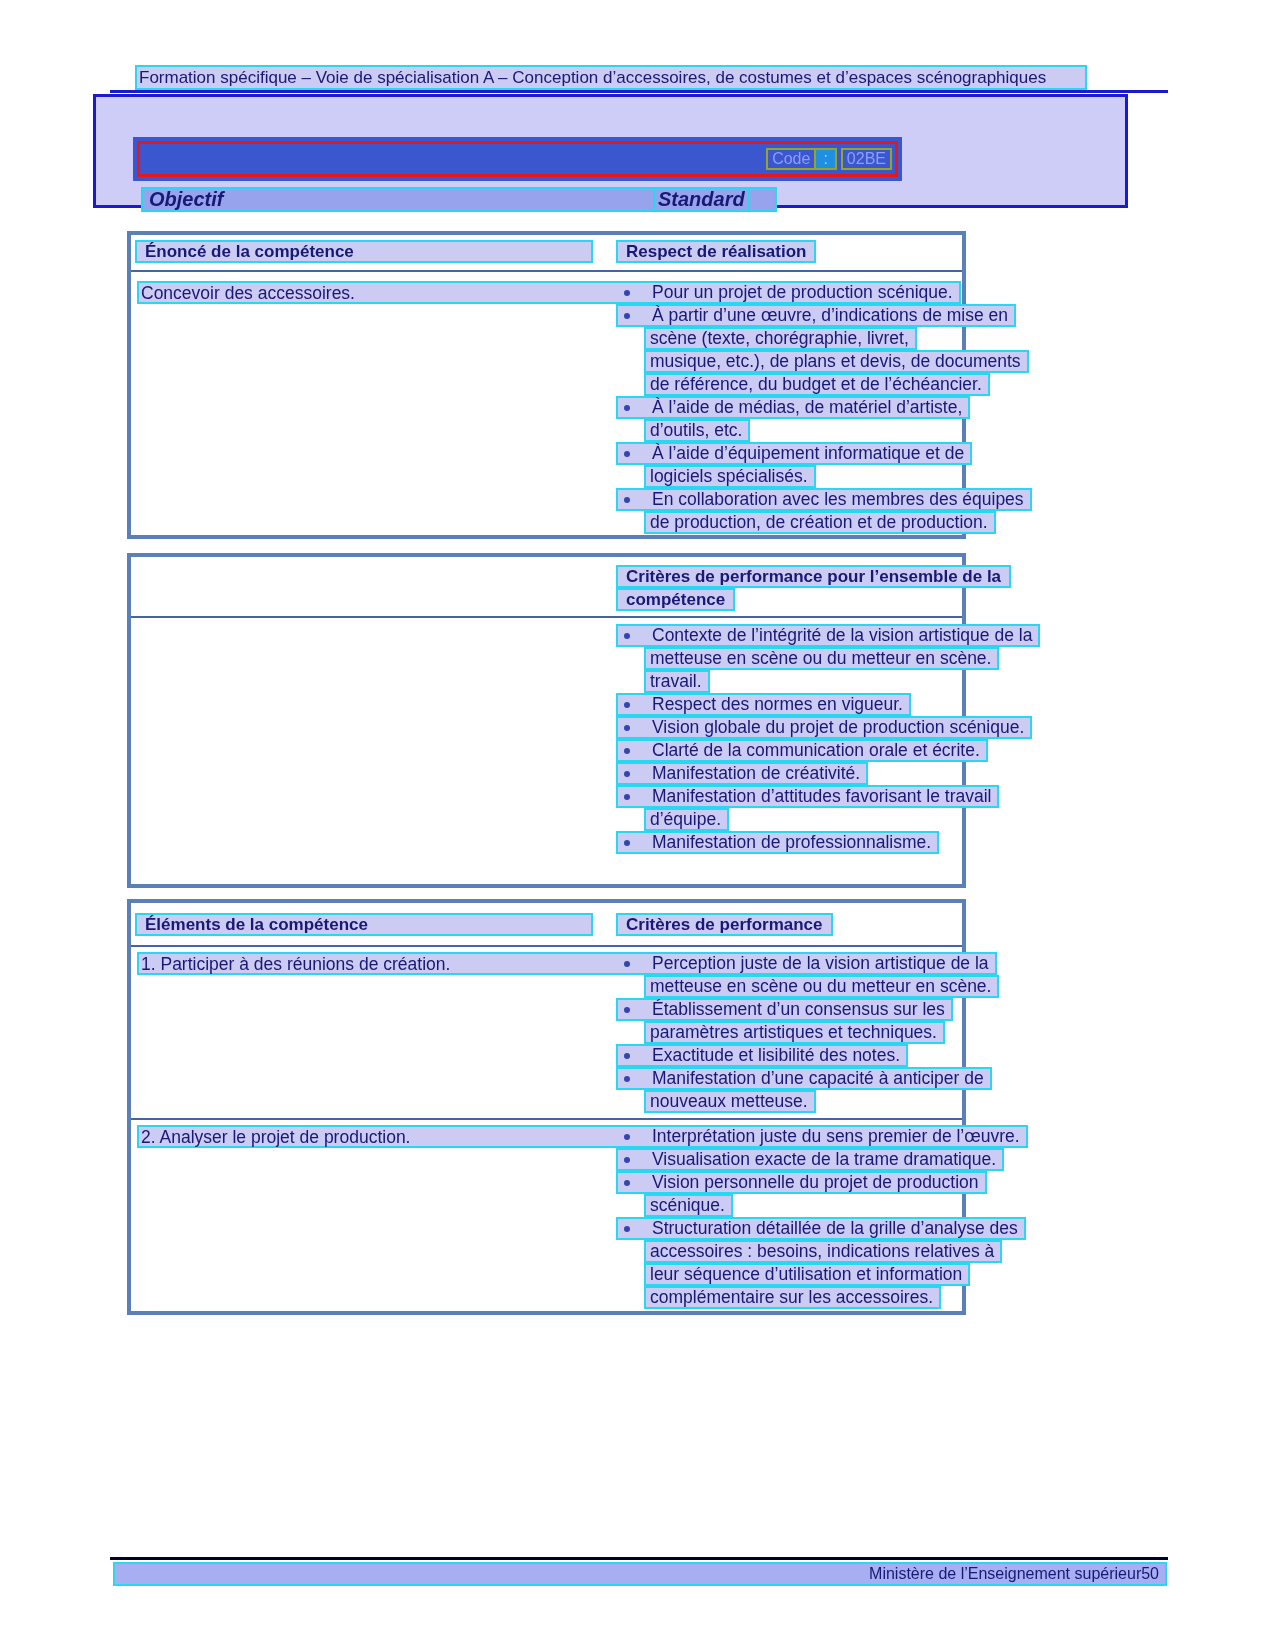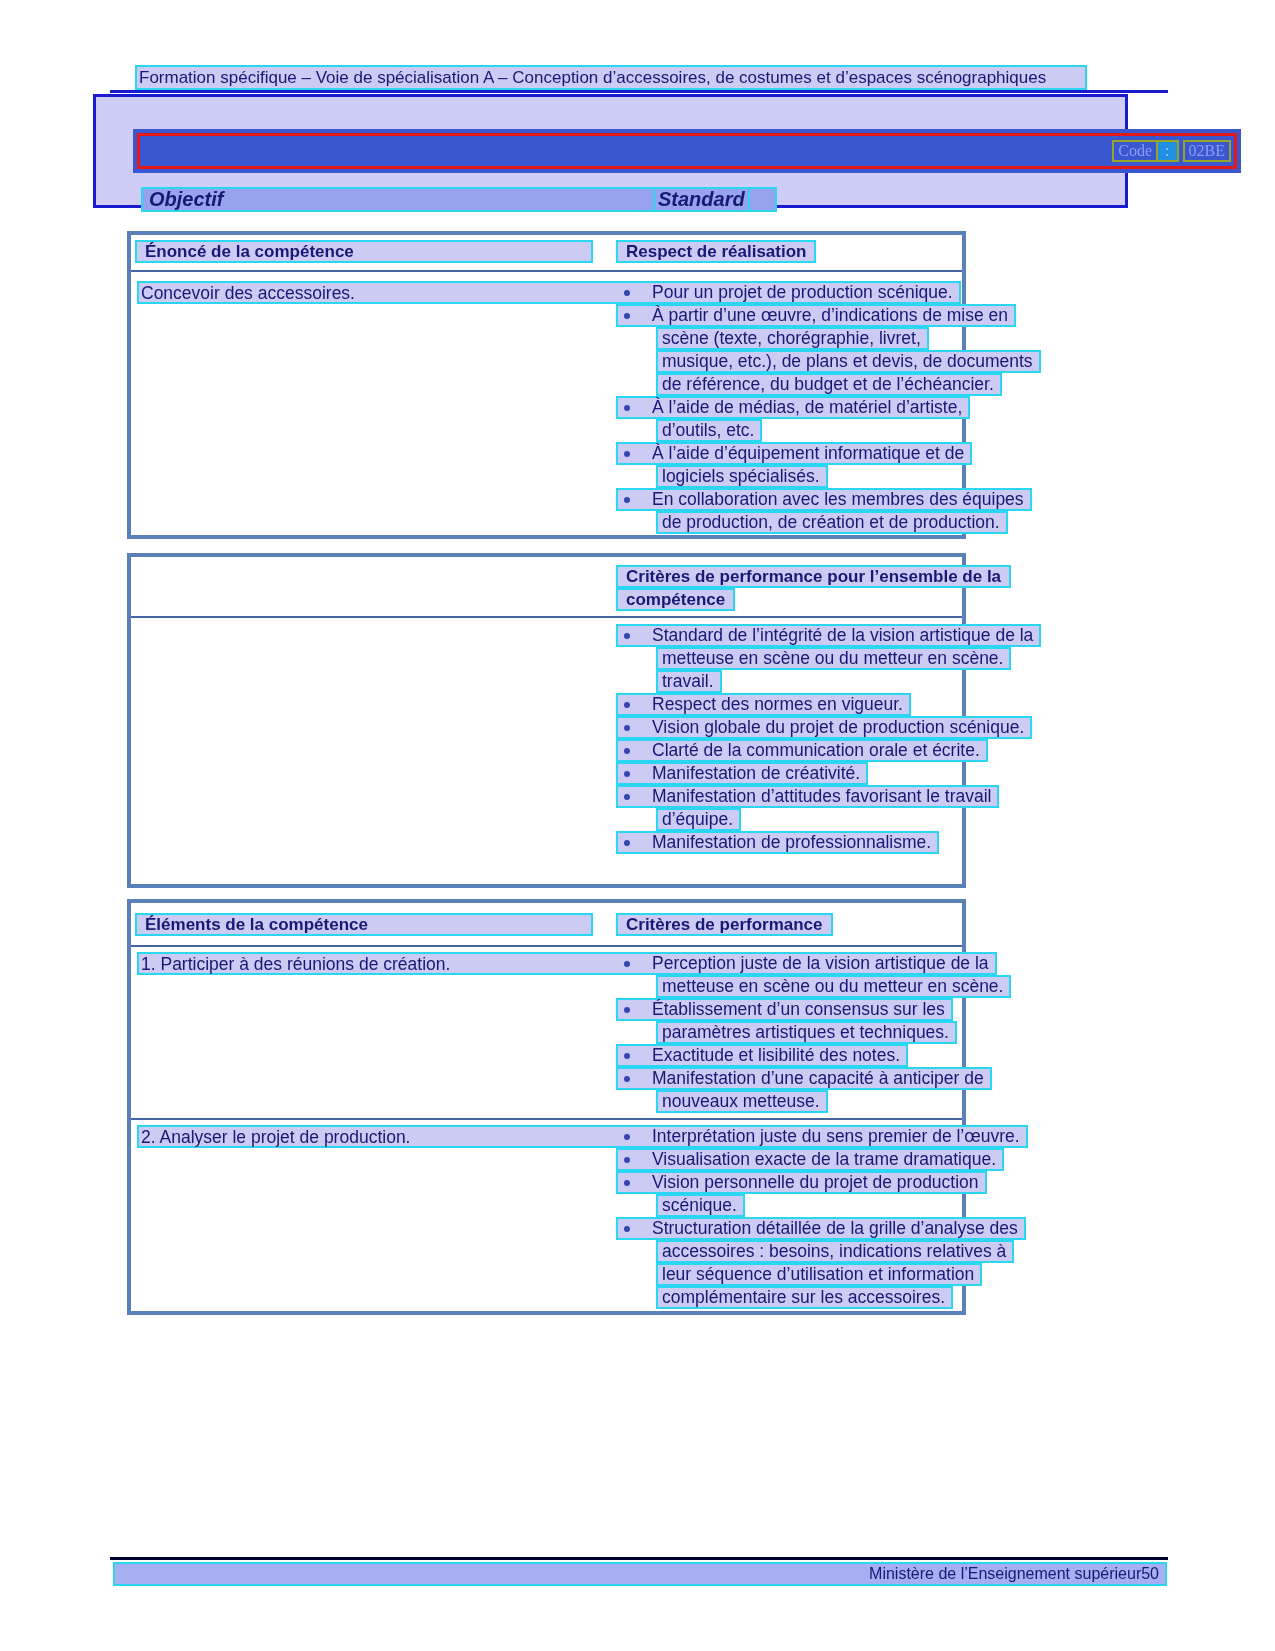--- a/index.html
+++ b/index.html
@@ -14,21 +14,21 @@
 
   
   .runhead{position:absolute;left:135px;top:65px;width:946px;height:21px;
     background:var(--lav);border:2px solid var(--cyan);font-size:17px;line-height:21px;
     white-space:nowrap;padding-left:2px;}
   .runhead-rule{position:absolute;left:110px;top:90px;width:1058px;height:3px;background:var(--boxborder);}
 
   
   .objbox{position:absolute;left:93px;top:94px;width:1035px;height:114px;
     background:var(--boxfill);border:3px solid var(--boxborder);box-sizing:border-box;}
-  .bluebar{position:absolute;left:37px;top:32px;width:1108px;height:44px;background:var(--banblue);box-sizing:border-box;font-family:Liberation Serif, serif;}
+  .bluebar{position:absolute;left:37px;top:40px;width:769px;height:44px;background:var(--banblue);box-sizing:border-box;}
   .redrect{position:absolute;left:4px;right:4px;top:4px;bottom:4px;border:3px solid var(--banred);}
   .codewrap{position:absolute;right:10px;top:50%;transform:translateY(-50%);
     display:flex;align-items:center;font-size:16px;color:var(--codetxt);}
   .codelabel{border:2px solid var(--codebox);padding:0 4px;line-height:18px;}
   .codesep{border:2px solid var(--codebox);border-left:none;background:var(--codesep);
     color:#b9c9fa;padding:0 7px;line-height:18px;}
   .codeval{border:2px solid var(--codebox);margin-left:4px;padding:0 4px;line-height:18px;}
 
   .objstd{position:absolute;left:45px;top:90px;width:632px;height:21px;
     background:var(--peri);border:2px solid var(--cyan);font-style:italic;font-weight:bold;
@@ -39,21 +39,21 @@
   
   .tbl{position:absolute;left:127px;width:839px;background:#fff;
     border:4px solid var(--tborder);box-sizing:border-box;}
   .tsep{position:absolute;left:0;right:0;height:2px;background:var(--sep);}
 
   .hl-line{width:max-content;height:19px;line-height:19px;background:var(--lav);
     border:2px solid var(--cyan);display:flex;align-items:center;font-size:17.5px;white-space:nowrap;}
   .hl-line .dot{width:6px;height:6px;border-radius:50%;background:var(--bullet);
     margin-right:22px;flex:0 0 auto;}
   .hl-line.bl{padding-left:6px;}
-  .hl-line.cont{margin-left:40px;padding-left:4px;}
+  .hl-line.cont{margin-left:28px;padding-left:4px;}
   .hl-line.full{margin-left:-479px;padding-left:485px;}
   .hl-line .lt{padding-right:6px;}
 
   .hdrband{position:absolute;height:19px;line-height:19px;background:var(--lav);
     border:2px solid var(--cyan);font-weight:bold;font-size:17px;white-space:nowrap;padding-left:8px;}
   .hdr-left{left:4px;width:446px;}
   .hdr-right{left:485px;padding-right:8px;}
 
   .rightcol{position:absolute;left:485px;top:0;z-index:1;}
   .leftcell{position:absolute;left:10px;z-index:2;font-size:17.5px;line-height:21px;white-space:nowrap;}
@@ -136,21 +136,21 @@
       </div>
   </div>
 
   <div class="tbl" style="top:553px;height:335px;">
     <div class="hdrband hdr-right" style="top:8px;">Critères de performance pour l’ensemble de la</div>
     <div class="hdrband hdr-right" style="top:31px;">compétence</div>
     <div class="tsep" style="top:59px;"></div>
     <div class="rightcol" style="top:67px;">
         <div class="hl-line bl">
           <span class="dot"></span>
-          <span class="lt">Standard de l’intégrité de la vision artistique de la</span>
+          <span class="lt">Contexte de l’intégrité de la vision artistique de la</span>
         </div>
         <div class="hl-line cont">
           <span class="lt">metteuse en scène ou du metteur en scène.</span>
         </div>
         <div class="hl-line cont">
           <span class="lt">travail.</span>
         </div>
         <div class="hl-line bl">
           <span class="dot"></span>
           <span class="lt">Respect des normes en vigueur.</span>

